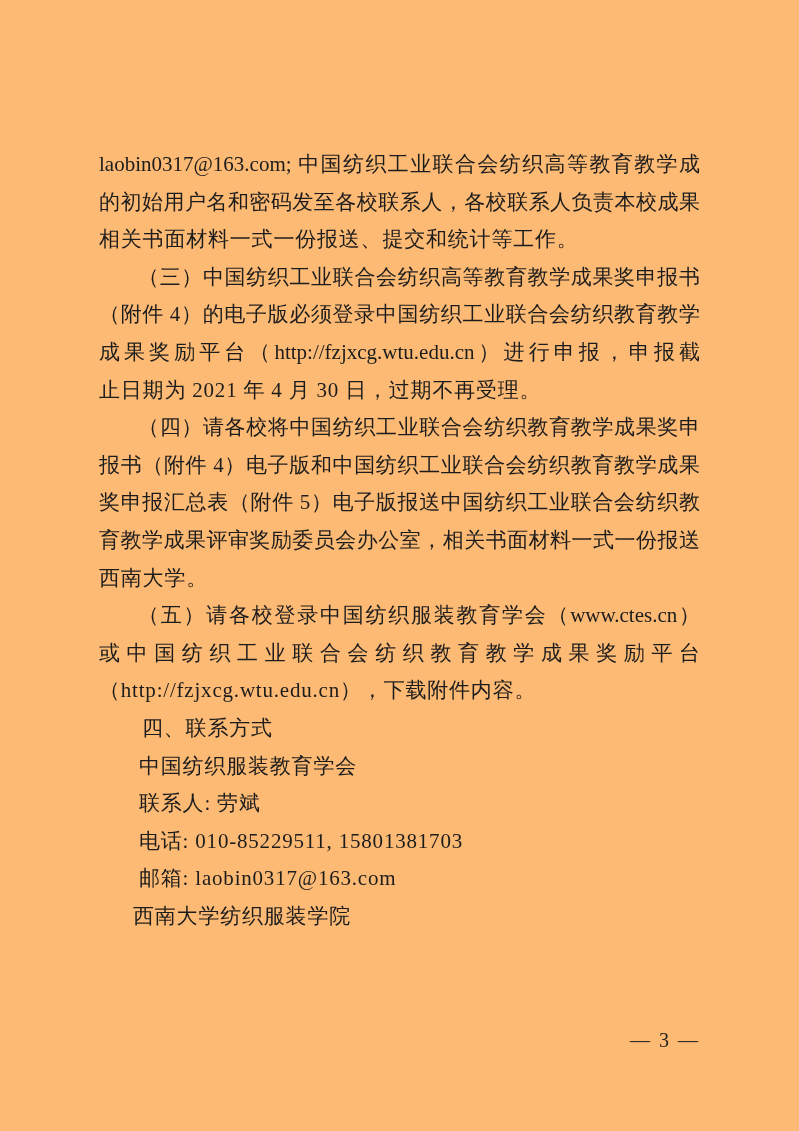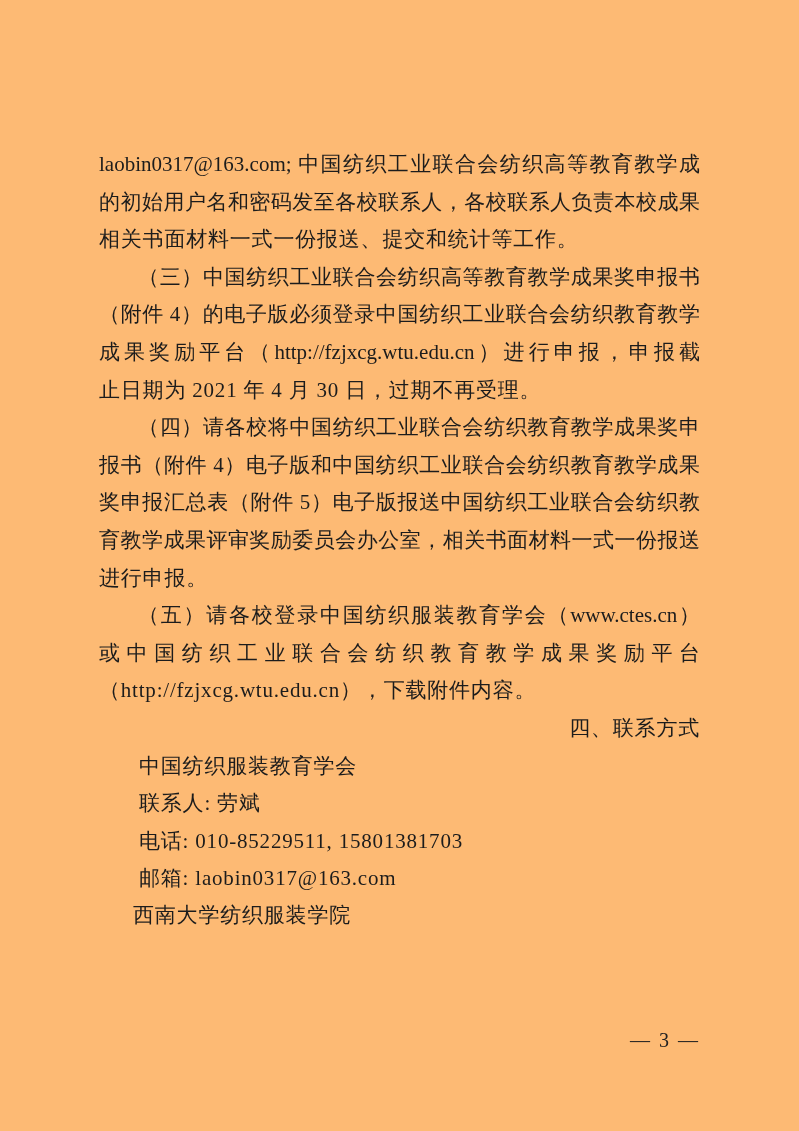--- a/index.html
+++ b/index.html
@@ -31,23 +31,23 @@
     overflow: visible;
   }
   
   .just {
     letter-spacing: 0;
     text-align: justify;
     text-align-last: justify;
   }
   
   .ind   { padding-left: 39px; }
-  .ind-h { padding-left: 43px; text-align: right; }
+  .ind-h { padding-left: 43px; }
   .ind-c { padding-left: 40px; }
-  .ind-s { padding-left: 34px; font-family: Liberation Mono, monospace; }
+  .ind-s { padding-left: 34px; }
 
   .page-number {
     position: absolute;
     left: 99px;
     top: 1029px;
     width: 601px;
     text-align: right;
     font-size: 20px;
     letter-spacing: 2px;
     color: #222222;
@@ -65,21 +65,21 @@
 
     <div class="ln just ind">（三）中国纺织工业联合会纺织高等教育教学成果奖申报书</div>
     <div class="ln just">（附件 4）的电子版必须登录中国纺织工业联合会纺织教育教学</div>
     <div class="ln just">成果奖励平台（http://fzjxcg.wtu.edu.cn）进行申报，申报截</div>
     <div class="ln">止日期为 2021 年 4 月 30 日，过期不再受理。</div>
 
     <div class="ln just ind">（四）请各校将中国纺织工业联合会纺织教育教学成果奖申</div>
     <div class="ln just">报书（附件 4）电子版和中国纺织工业联合会纺织教育教学成果</div>
     <div class="ln just">奖申报汇总表（附件 5）电子版报送中国纺织工业联合会纺织教</div>
     <div class="ln just">育教学成果评审奖励委员会办公室，相关书面材料一式一份报送</div>
-    <div class="ln">进行申报。</div>
+    <div class="ln">西南大学。</div>
 
     <div class="ln just ind">（五）请各校登录中国纺织服装教育学会（www.ctes.cn）</div>
     <div class="ln just">或中国纺织工业联合会纺织教育教学成果奖励平台</div>
     <div class="ln">（http://fzjxcg.wtu.edu.cn），下载附件内容。</div>
 
     <div class="ln ind-h">四、联系方式</div>
     <div class="ln ind-c">中国纺织服装教育学会</div>
     <div class="ln ind-c">联系人: 劳斌</div>
     <div class="ln ind-c">电话: 010-85229511, 15801381703</div>
     <div class="ln ind-c">邮箱: laobin0317@163.com</div>

